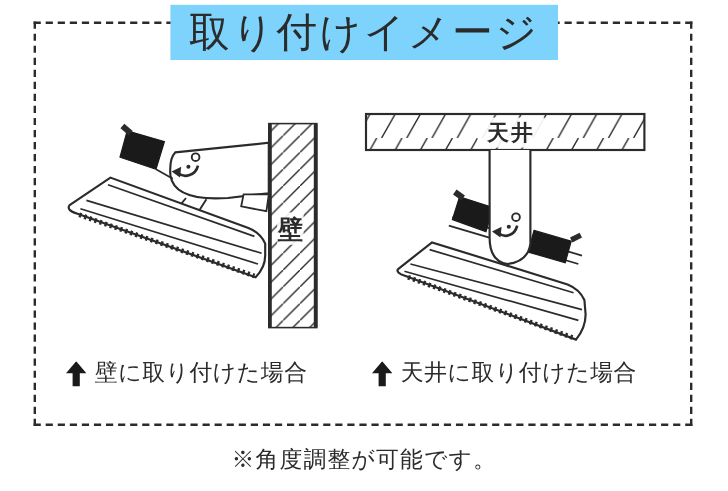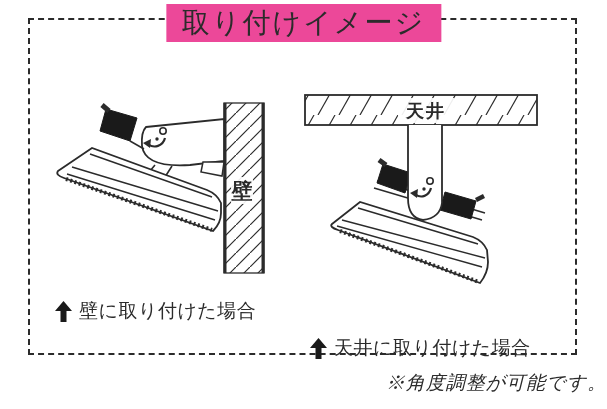--- a/index.html
+++ b/index.html
@@ -8,35 +8,35 @@
     background:#ffffff;
     font-family:"Liberation Sans", sans-serif;
     color:#2b2b2b;
   }
   .panel{
     position:absolute;left:28px;top:18px;width:545px;height:333px;
     border:2px dashed #2b2b2b;
   }
   .panel-title{
     position:absolute;left:50%;top:4px;transform:translateX(-50%);
-    background:#ec4899;padding:0 16px;z-index:3;
-    font-size:28px;letter-spacing:2px;white-space:nowrap;
+    background:#7dd3fc;padding:0 16px;z-index:3;
+    font-size:34px;letter-spacing:2px;white-space:nowrap;
   }
   .diagram{position:absolute;font-weight:bold;}
   .diagram.left{left:40px;top:85px;}
   .diagram.right{left:295px;top:85px;}
   .caption{
     position:absolute;display:flex;align-items:center;gap:7px;
     font-size:19px;letter-spacing:0.5px;white-space:nowrap;z-index:2;
   }
   .caption.left{left:55px;top:298px;align-items:center;}
-  .caption.right{left:310px;top:298px;margin-top:37px;}
+  .caption.right{left:310px;top:298px;}
   .note{
-    position:absolute;left:0;right:0;top:370px;text-align:right;
-    font-size:19px;letter-spacing:1px;font-style:italic;
+    position:absolute;left:0;right:0;top:370px;text-align:center;
+    font-size:19px;letter-spacing:1px;
   }
   svg{display:block;}
   .ln{stroke:#2b2b2b;fill:none;}
   .body-fill{fill:#ffffff;stroke:#2b2b2b;}
 </style>
 </head>
 <body>
 
 <div class="panel"></div>
 <div class="panel-title">取り付けイメージ</div>

